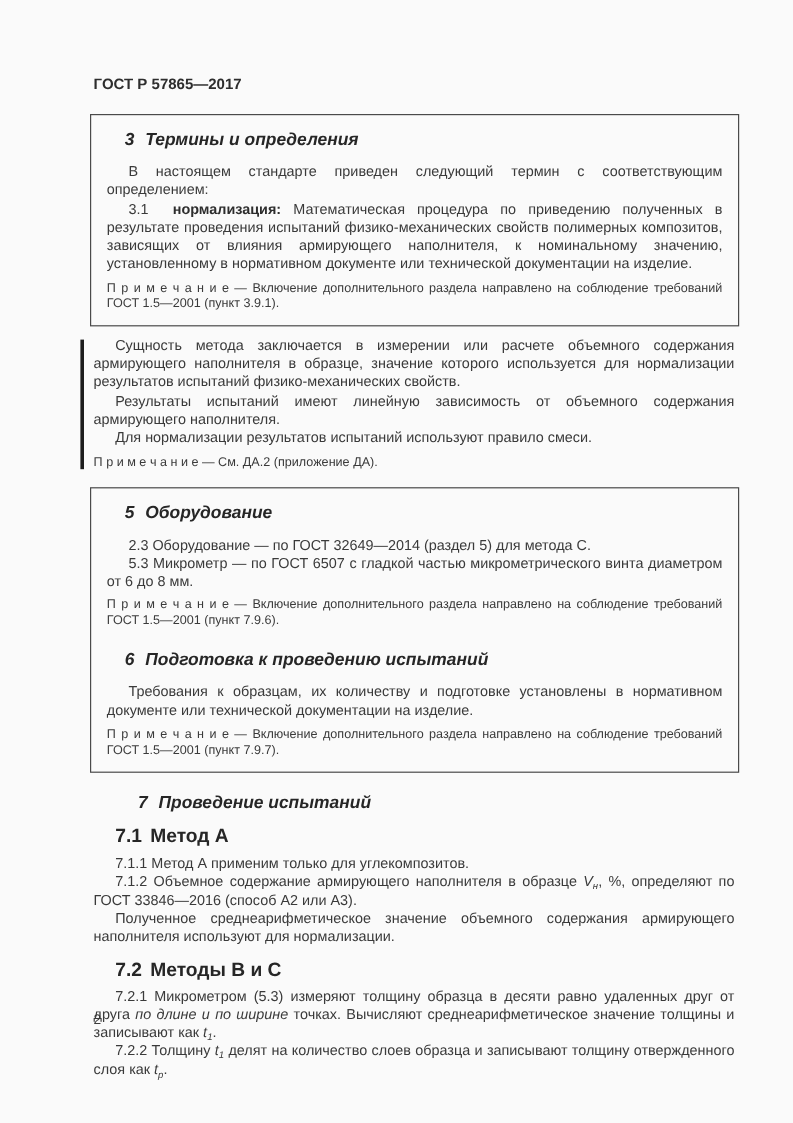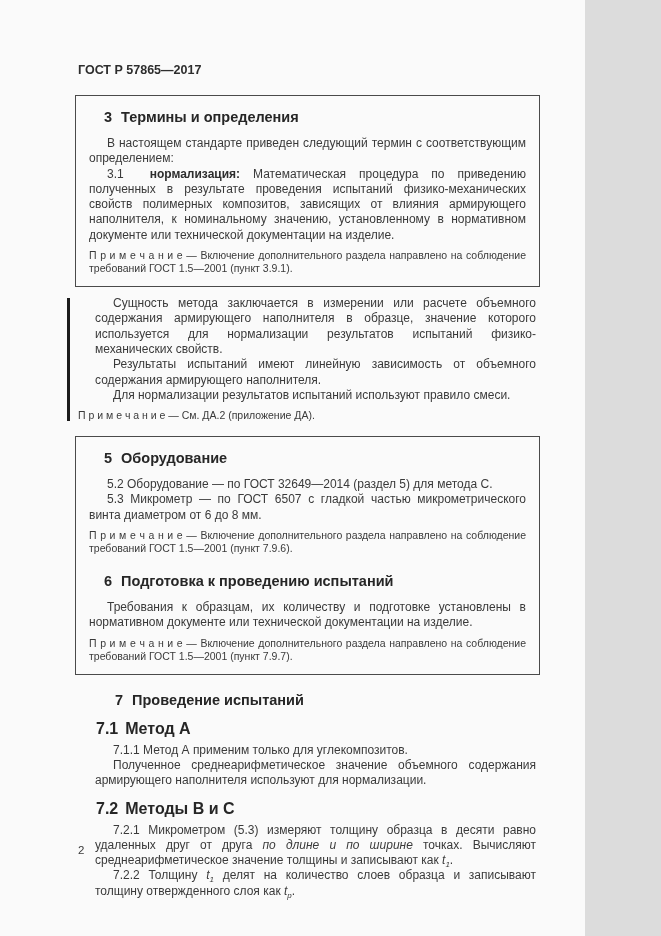--- a/index.html
+++ b/index.html
@@ -1,34 +1,34 @@
 <!DOCTYPE html>
 <html><head>
 <meta charset="utf-8">
 <style>
   html,body{margin:0;padding:0;background:#dcdcdc;}
   .page{
     position:relative;
-    width:585px;height:936px;
+    width:661px;height:936px;
     background:#fafafa;
     font-family:"Liberation Sans", sans-serif;
     color:#3a3a3a;
     box-sizing:border-box;
     overflow:hidden;
   }
   .main{padding:63px 45px 0 75px;}
   .doc-code{font-weight:bold;font-size:12.5px;color:#2d2d2d;margin-left:3px;}
   .box{border:1px solid #4a4a4a;padding:7px 13px 11px 13px;margin-top:18px;background:transparent;}
-  .sec-title{font-size:14.5px;font-weight:bold;color:#262626;margin:6px 0 11px 15px;}
+  .sec-title{font-size:14.5px;font-weight:bold;color:#262626;margin:6px 0 11px 15px;font-style:italic;}
   .sec-title.outer{margin-left:28px;}
   .sec-title .num{margin-right:9px;}
   .sub-title{font-size:16px;font-weight:bold;color:#262626;margin:11px 0 5px 21px;}
   .sub-title .num{margin-right:7px;}
   p.body{margin:0;text-indent:18px;text-align:justify;font-size:12px;line-height:15.3px;}
-  .outer-block p.body{margin-left:20px;margin-right:4px;}
+  .outer-block p.body{margin-left:3px;margin-right:4px;}
   p.note{font-size:10.5px;line-height:13px;margin:6px 0 0 0;text-align:justify;color:#3a3a3a;text-indent:0;}
   .outer-block p.note{margin-left:3px;margin-right:4px;}
   b{color:#2d2d2d;}
   i.var{font-style:italic;}
   sub{font-size:8px;line-height:0;vertical-align:-3px;}
   .s4-body{position:relative;margin-top:9px;}
   .change-bar{position:absolute;left:-8px;top:2px;bottom:1px;width:3px;background:#1c1c1c;}
   .page-num{position:absolute;left:78px;top:844px;font-size:11.5px;color:#3a3a3a;}
 </style>
 </head>
@@ -51,33 +51,34 @@
         <div class="change-bar"></div>
         <p class="body">Сущность метода заключается в измерении или расчете объемного содержания армирующего наполнителя в образце, значение которого используется для нормализации результатов испытаний физико-механических свойств.</p>
         <p class="body">Результаты испытаний имеют линейную зависимость от объемного содержания армирующего наполнителя.</p>
         <p class="body">Для нормализации результатов испытаний используют правило смеси.</p>
         <p class="note">П р и м е ч а н и е — См. ДА.2 (приложение ДА).</p>
       </div>
     </div>
 
     <div class="box" style="margin-top:14px;">
       <div class="sec-title"><span class="num">5</span><span>Оборудование</span></div>
-      <p class="body">5.2  Оборудование — по ГОСТ 32649—2014 (раздел 5) для метода С.</p>
+      <p class="body">2.3  Оборудование — по ГОСТ 32649—2014 (раздел 5) для метода С.</p>
       <p class="body">5.3  Микрометр — по ГОСТ 6507 с гладкой частью микрометрического винта диаметром от 6 до 8 мм.</p>
       <p class="note">П р и м е ч а н и е — Включение дополнительного раздела направлено на соблюдение требований ГОСТ 1.5—2001 (пункт 7.9.6).</p>
       <div class="sec-title" style="margin-top:18px;"><span class="num">6</span><span>Подготовка к проведению испытаний</span></div>
       <p class="body">Требования к образцам, их количеству и подготовке установлены в нормативном документе или технической документации на изделие.</p>
       <p class="note">П р и м е ч а н и е — Включение дополнительного раздела направлено на соблюдение требований ГОСТ 1.5—2001 (пункт 7.9.7).</p>
     </div>
 
     <div class="outer-block">
       <div class="sec-title outer" style="margin-top:17px;margin-bottom:12px;margin-left:40px;"><span class="num">7</span><span>Проведение испытаний</span></div>
 
       <div class="sub-title"><span class="num">7.1</span><span>Метод А</span></div>
       <p class="body">7.1.1  Метод А применим только для углекомпозитов.</p>
+      <p class="body"><span>7.1.2  Объемное содержание армирующего наполнителя в образце </span><i class="var"><span>V</span><sub>н</sub></i><span>, %, определяют по ГОСТ 33846—2016 (способ А2 или А3).</span></p>
       <p class="body">Полученное среднеарифметическое значение объемного содержания армирующего наполнителя используют для нормализации.</p>
 
       <div class="sub-title"><span class="num">7.2</span><span>Методы В и С</span></div>
       <p class="body"><span>7.2.1  Микрометром (5.3) измеряют толщину образца в десяти равно удаленных друг от друга </span><i>по длине и по ширине</i><span> точках. Вычисляют среднеарифметическое значение толщины и записывают как </span><i class="var"><span>t</span><sub>1</sub></i><span>.</span></p>
       <p class="body"><span>7.2.2  Толщину </span><i class="var"><span>t</span><sub>1</sub></i><span> делят на количество слоев образца и записывают толщину отвержденного слоя как </span><i class="var"><span>t</span><sub>р</sub></i><span>.</span></p>
     </div>
 
   </div>
 
   <div class="page-num">2</div>

